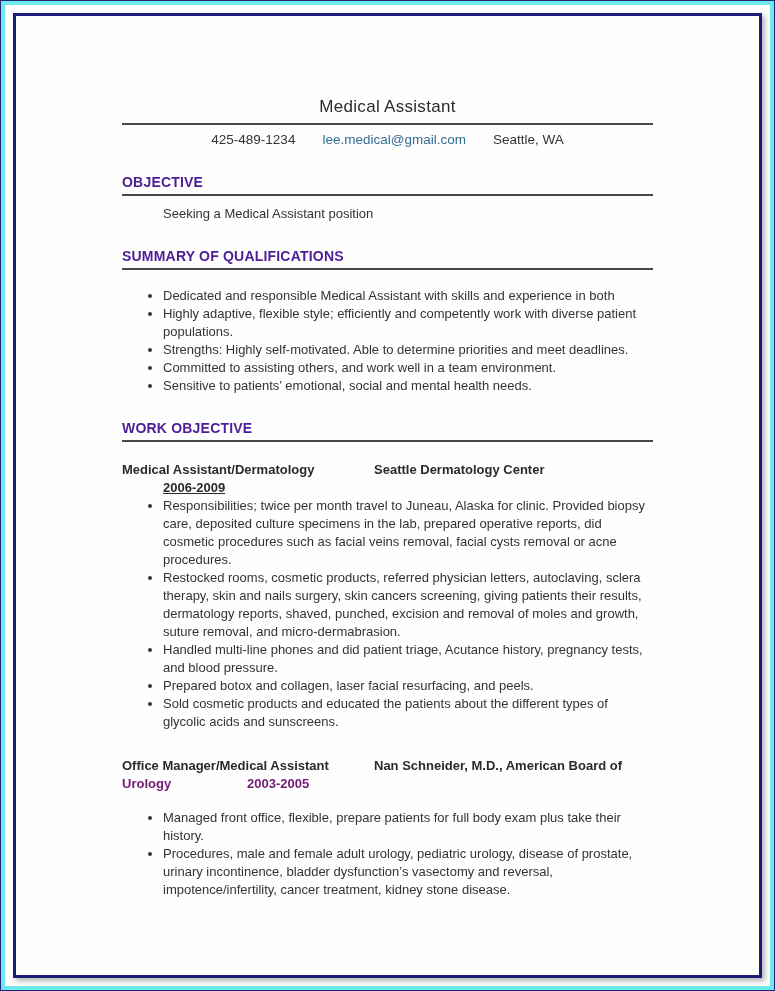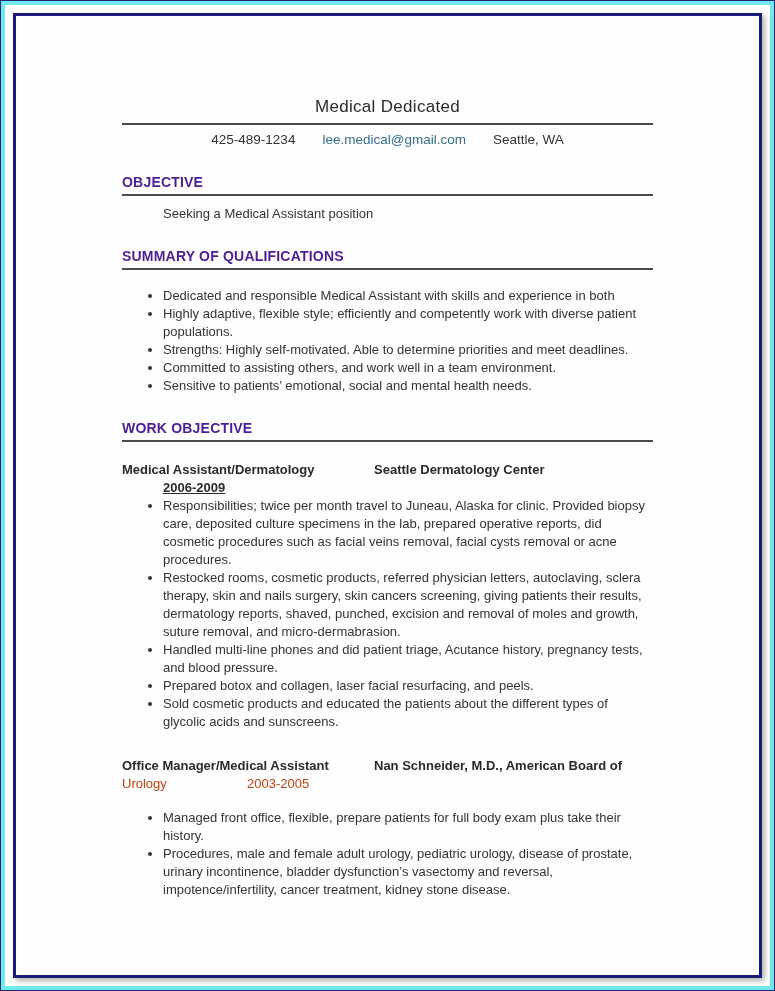--- a/index.html
+++ b/index.html
@@ -101,39 +101,39 @@
   }
   .job-sub {
     padding-left: 41px;
     font-weight: 700;
     color: #2a2a2a;
     text-decoration: underline;
   }
   .job-sub2 {
     display: grid;
     grid-template-columns: 125px 1fr;
-    font-weight: 400;
-    color: #c2410c;
+    font-weight: 700;
+    color: #701a75;
   }
   .job ul.bullets {
     margin-top: 0;
   }
   .job-2 ul.bullets {
     margin-top: 16px;
   }
 </style>
 </head>
 <body>
 
 <div class="frame-outer">
   <div class="frame-cyan">
     <div class="frame-inner">
       <div class="doc">
 
-        <h1 class="doc-title">Medical Dedicated</h1>
+        <h1 class="doc-title">Medical Assistant</h1>
         <div class="rule"></div>
 
         <div class="contact-row">
           <span>425-489-1234</span>
           <a class="email-link">lee.medical@gmail.com</a>
           <span>Seattle, WA</span>
         </div>
 
         <div class="section">
           <h2 class="section-heading">OBJECTIVE</h2>

